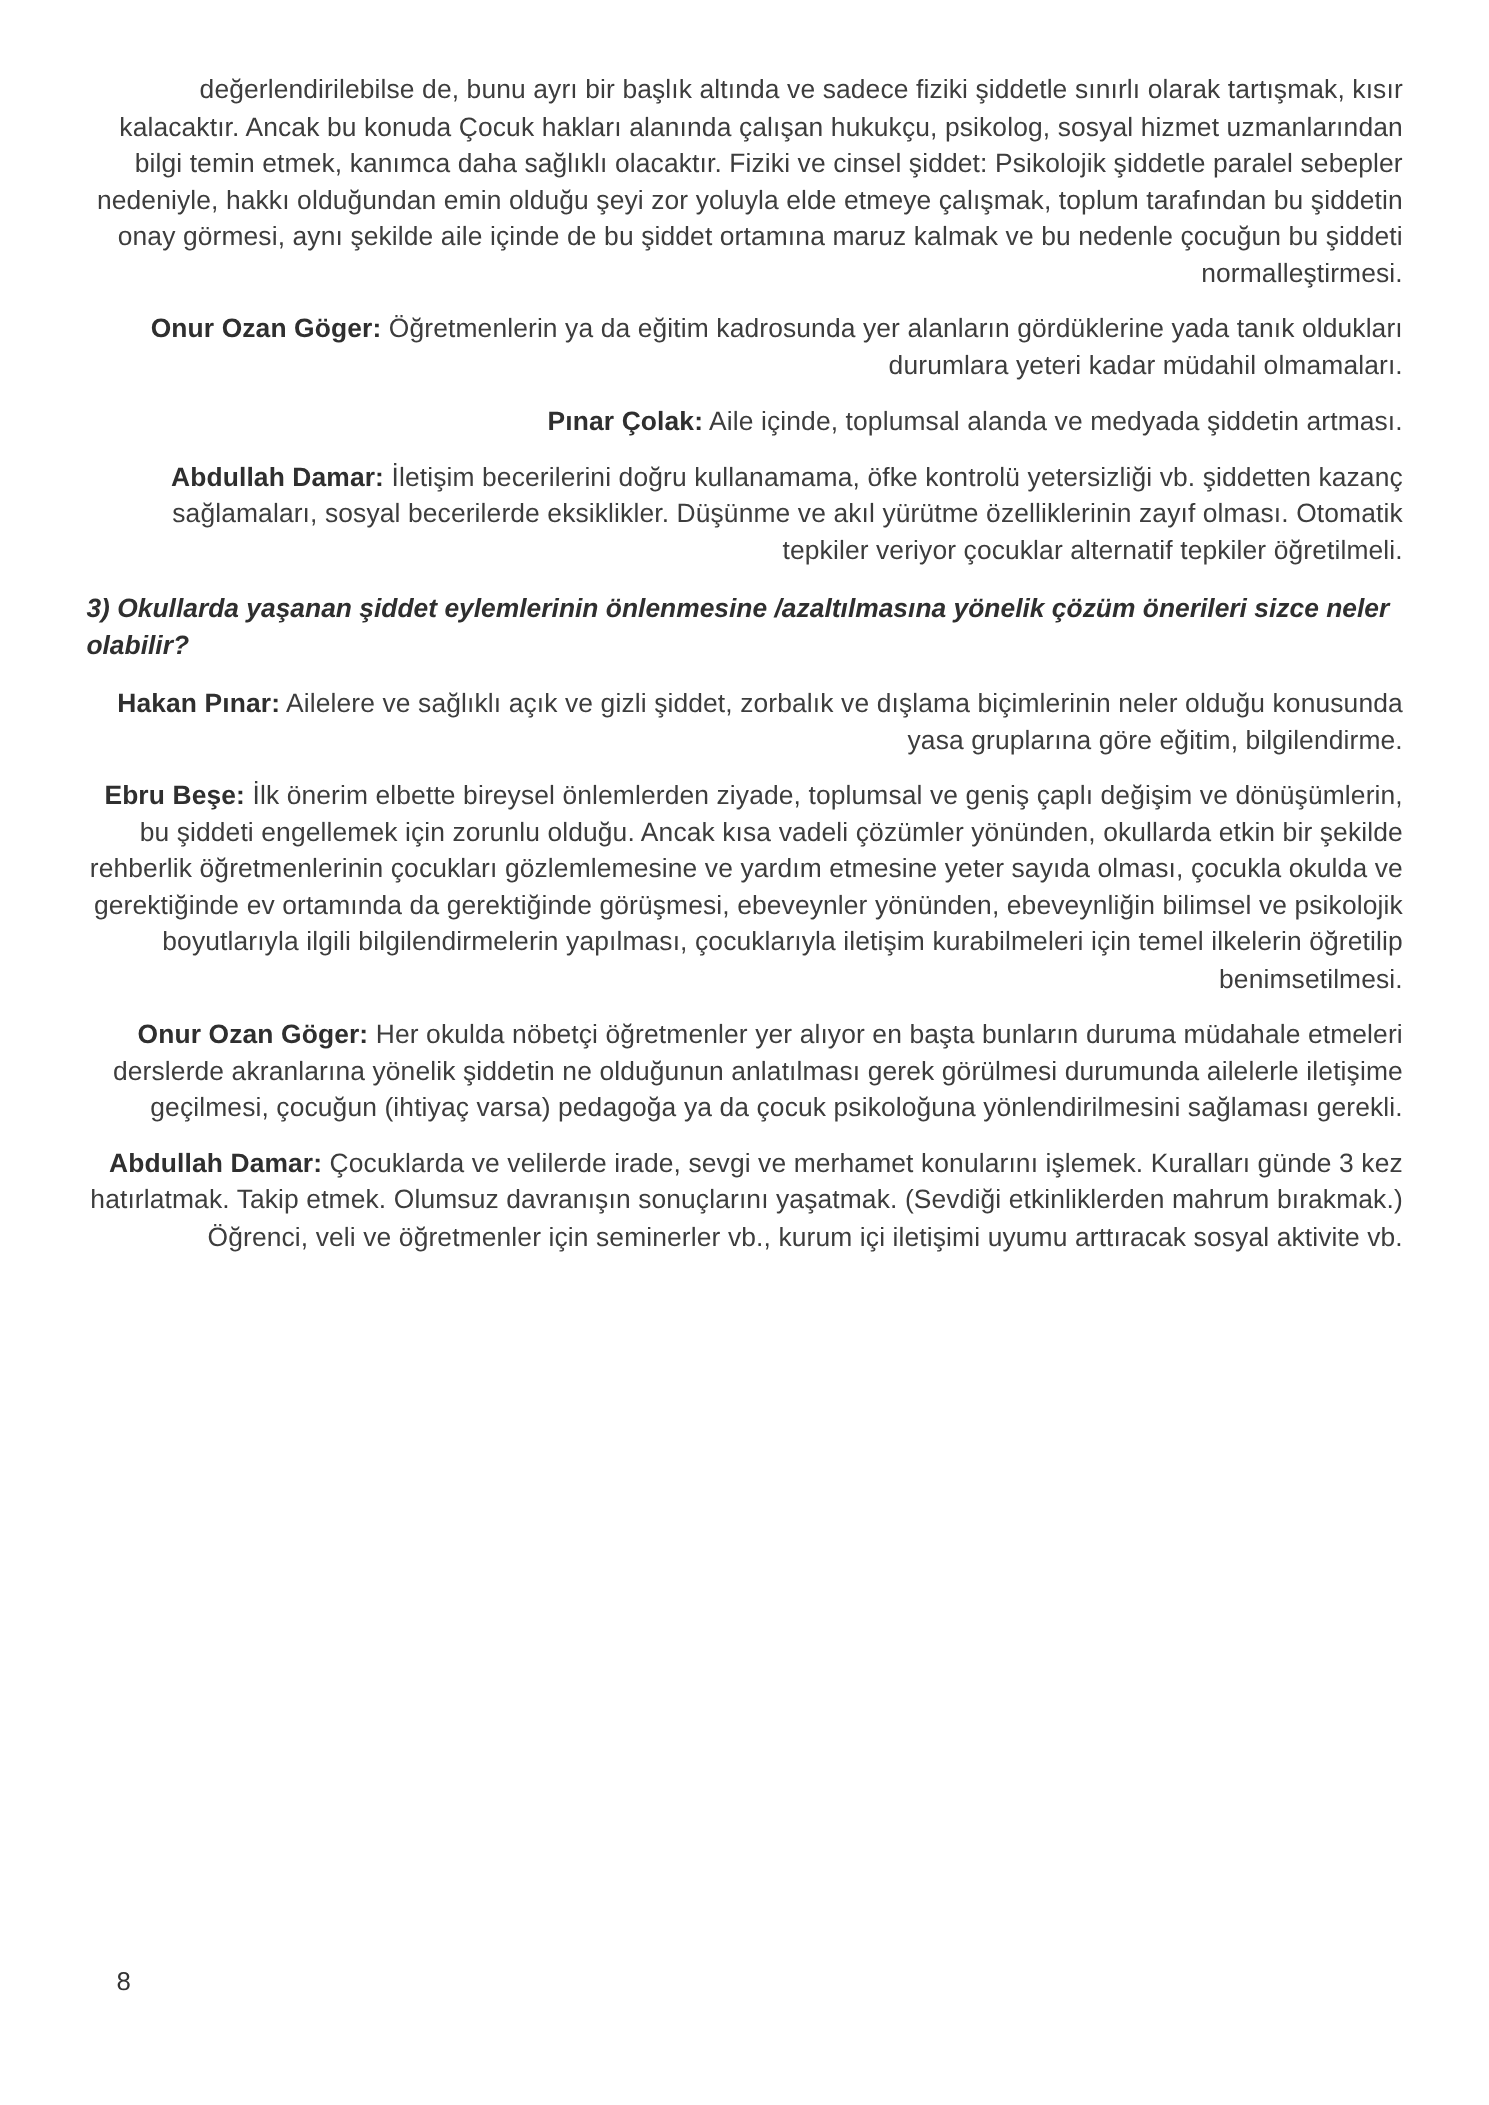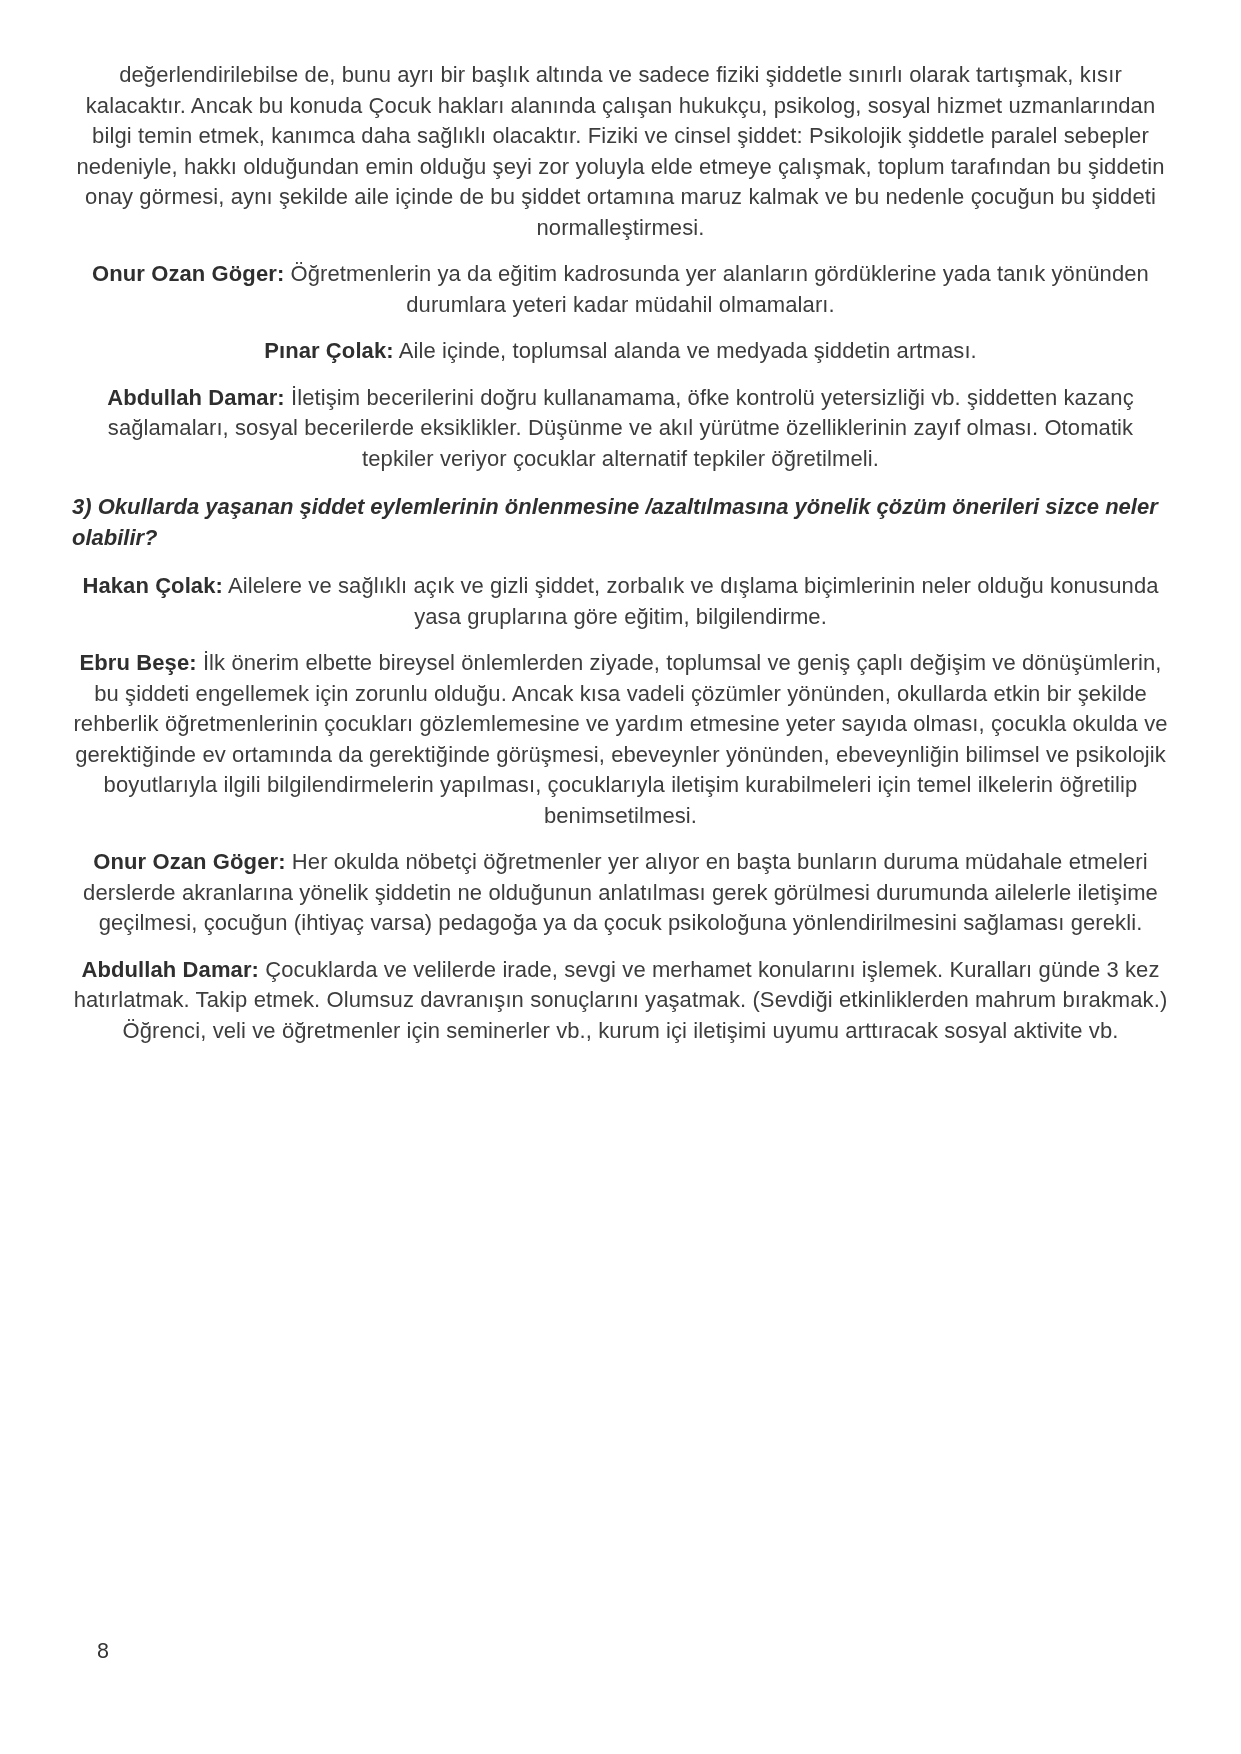--- a/index.html
+++ b/index.html
@@ -21,21 +21,21 @@
     position: absolute;
     top: 60px;
     left: 72px;
     right: 72px;
   }
   .para {
     font-size: 22px;
     line-height: 30.5px;
     letter-spacing: 0.1px;
     margin: 0 0 16px 0;
-    text-align: center;
+    text-align: right;
   }
   .speaker {
     font-weight: bold;
     color: #2f2f2f;
     margin-top: 24px;
   }
   .heading {
     font-size: 22px;
     line-height: 30.5px;
     font-weight: bold;
@@ -63,29 +63,29 @@
   }
 </style>
 </head>
 <body>
 
 <main class="page">
   <section class="content">
 
     <p class="para"><span>değerlendirilebilse de, bunu ayrı bir başlık altında ve sadece fiziki şiddetle sınırlı olarak tartışmak, kısır kalacaktır. Ancak bu konuda Çocuk hakları alanında çalışan hukukçu, psikolog, sosyal hizmet uzmanlarından bilgi temin etmek, kanımca daha sağlıklı olacaktır. Fiziki ve cinsel şiddet: Psikolojik şiddetle paralel sebepler nedeniyle, hakkı olduğundan emin olduğu şeyi zor yoluyla elde etmeye çalışmak, toplum tarafından bu şiddetin onay görmesi, aynı şekilde aile içinde de bu şiddet ortamına maruz kalmak ve bu nedenle çocuğun bu şiddeti normalleştirmesi.</span></p>
 
-    <p class="para"><strong class="speaker">Onur Ozan Göger:</strong> <span>Öğretmenlerin ya da eğitim kadrosunda yer alanların gördüklerine yada tanık yönünden durumlara yeteri kadar müdahil olmamaları.</span></p>
+    <p class="para"><strong class="speaker">Onur Ozan Göger:</strong> <span>Öğretmenlerin ya da eğitim kadrosunda yer alanların gördüklerine yada tanık oldukları durumlara yeteri kadar müdahil olmamaları.</span></p>
 
     <p class="para"><strong class="speaker">Pınar Çolak:</strong> <span>Aile içinde, toplumsal alanda ve medyada şiddetin artması.</span></p>
 
     <p class="para"><strong class="speaker">Abdullah Damar:</strong> <span>İletişim becerilerini doğru kullanamama, öfke kontrolü yetersizliği vb. şiddetten kazanç sağlamaları, sosyal becerilerde eksiklikler. Düşünme ve akıl yürütme özelliklerinin zayıf olması. Otomatik tepkiler veriyor çocuklar alternatif tepkiler öğretilmeli.</span></p>
 
     <p class="heading">3) Okullarda yaşanan şiddet eylemlerinin önlenmesine /azaltılmasına yönelik çözüm önerileri sizce neler olabilir?</p>
 
-    <p class="para"><strong class="speaker">Hakan Çolak:</strong> <span>Ailelere ve sağlıklı açık ve gizli şiddet, zorbalık ve dışlama biçimlerinin neler olduğu konusunda yasa gruplarına göre eğitim, bilgilendirme.</span></p>
+    <p class="para"><strong class="speaker">Hakan Pınar:</strong> <span>Ailelere ve sağlıklı açık ve gizli şiddet, zorbalık ve dışlama biçimlerinin neler olduğu konusunda yasa gruplarına göre eğitim, bilgilendirme.</span></p>
 
     <p class="para"><strong class="speaker">Ebru Beşe:</strong> <span>İlk önerim elbette bireysel önlemlerden ziyade, toplumsal ve geniş çaplı değişim ve dönüşümlerin, bu şiddeti engellemek için zorunlu olduğu. Ancak kısa vadeli çözümler yönünden, okullarda etkin bir şekilde rehberlik öğretmenlerinin çocukları gözlemlemesine ve yardım etmesine yeter sayıda olması, çocukla okulda ve gerektiğinde ev ortamında da gerektiğinde görüşmesi, ebeveynler yönünden, ebeveynliğin bilimsel ve psikolojik boyutlarıyla ilgili bilgilendirmelerin yapılması, çocuklarıyla iletişim kurabilmeleri için temel ilkelerin öğretilip benimsetilmesi.</span></p>
 
     <p class="para"><strong class="speaker">Onur Ozan Göger:</strong> <span>Her okulda nöbetçi öğretmenler yer alıyor en başta bunların duruma müdahale etmeleri derslerde akranlarına yönelik şiddetin ne olduğunun anlatılması gerek görülmesi durumunda ailelerle iletişime geçilmesi, çocuğun (ihtiyaç varsa) pedagoğa ya da çocuk psikoloğuna yönlendirilmesini sağlaması gerekli.</span></p>
 
 
     <p class="para"><strong class="speaker">Abdullah Damar:</strong> <span>Çocuklarda ve velilerde irade, sevgi ve merhamet konularını işlemek. Kuralları günde 3 kez hatırlatmak. Takip etmek. Olumsuz davranışın sonuçlarını yaşatmak. (Sevdiği etkinliklerden mahrum bırakmak.) Öğrenci, veli ve öğretmenler için seminerler vb., kurum içi iletişimi uyumu arttıracak sosyal aktivite vb.</span></p>
 
   </section>
 

